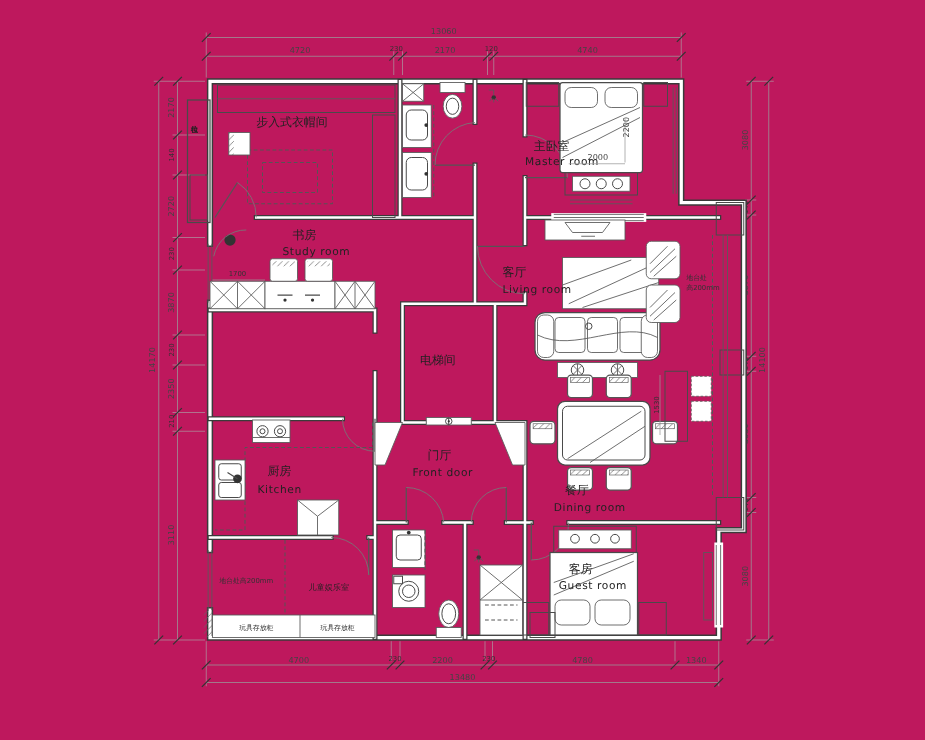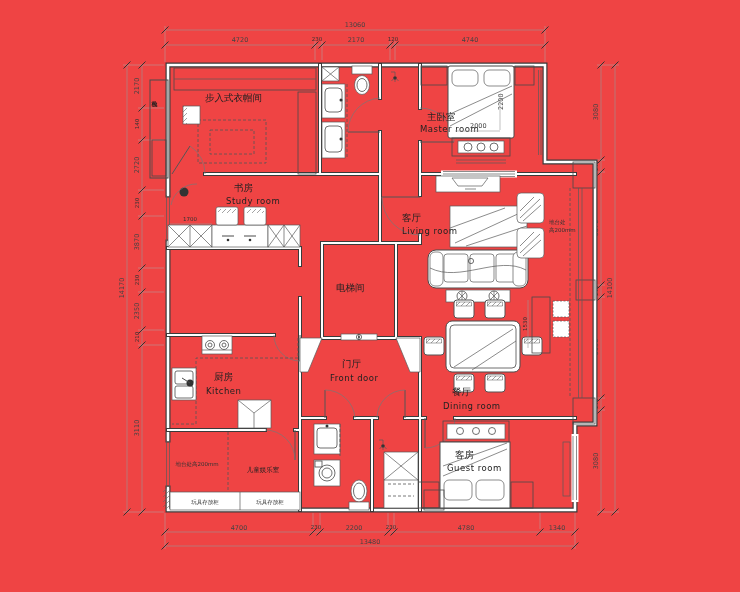--- a/index.html
+++ b/index.html
@@ -1,16 +1,16 @@
 <!DOCTYPE html>
 <html><head>
 <meta charset="utf-8">
 <style>
   html,body{margin:0;padding:0;background:#fff;}
-  #stage{position:relative;width:740px;height:592px;background:#ef4444;overflow:hidden;
+  #stage{position:relative;width:740px;height:592px;background:#be185d;overflow:hidden;
          font-family:"DejaVu Sans",sans-serif;}
   svg{display:block}
   
   .wA{fill:none;stroke:#3a3a3a;stroke-width:5;stroke-linecap:square}
   .wB{fill:none;stroke:#ffffff;stroke-width:2.6;stroke-linecap:square}
   .iA{fill:none;stroke:#3a3a3a;stroke-width:4;stroke-linecap:square}
   .iB{fill:none;stroke:#ffffff;stroke-width:2;stroke-linecap:square}
   .thin{fill:none;stroke:#4a4a4a;stroke-width:1}
   .thin7{fill:none;stroke:#5a5a5a;stroke-width:.7}
   .dash{fill:none;stroke:#555;stroke-width:.8;stroke-dasharray:3 2}

